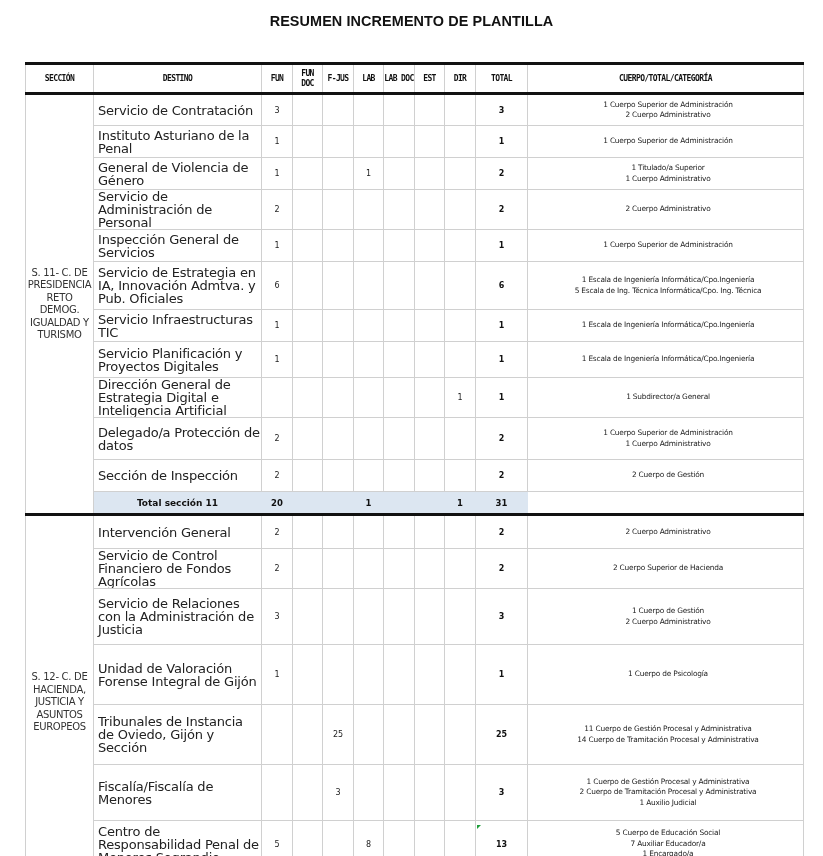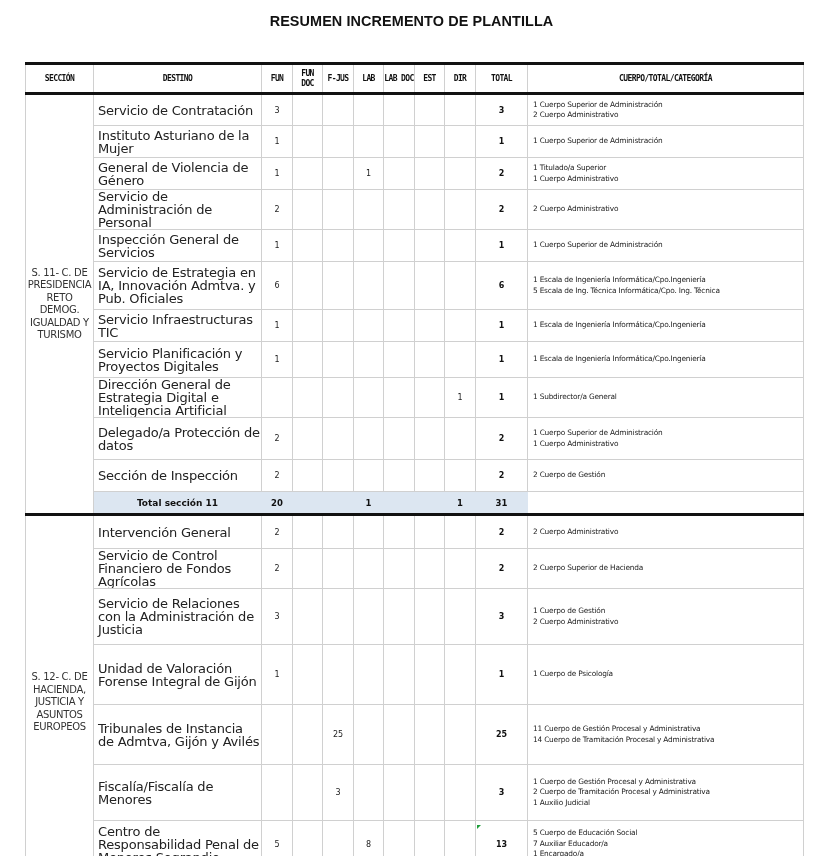--- a/index.html
+++ b/index.html
@@ -10,21 +10,21 @@
            letter-spacing:0.1px; color:#111; transform:scaleX(0.93); }
   table { position:absolute; left:25px; top:62px; border-collapse:collapse; table-layout:fixed;
           width:778px; font-family:"DejaVu Sans", sans-serif;border-radius:28px; }
   td, th { border:1px solid #d0d0d0; padding:0; font-size:8px; vertical-align:middle; overflow:hidden; }
   th { font-weight:bold; font-size:8px; text-align:center; line-height:10px; color:#111;
        border-top:3px solid #111; border-bottom:3px solid #111; height:27px;
        font-family:"DejaVu Sans Mono", monospace; letter-spacing:-0.6px; }
   td.dest { padding-left:4px; line-height:13px; color:#222; font-size:13px; letter-spacing:-0.2px; }
   td.num { text-align:center; color:#222; font-size:8px; }
   td.tot { text-align:center; font-weight:bold; color:#111; font-size:8px; }
-  td.cat { padding-left:5px; line-height:10.5px; color:#222; font-size:7.4px; letter-spacing:-0.2px; }
+  td.cat { padding-left:5px; line-height:10.5px; color:#222; font-size:7.4px; letter-spacing:-0.2px;text-align:center; }
   td.sec { text-align:center; color:#333; font-size:10px; line-height:12.5px; padding:0 1px; letter-spacing:-0.3px; }
   tr.total-row td { background:#dce6f1; font-weight:bold; color:#111; font-size:8.5px; }
   tr.total-row td.cat-blank { background:#ffffff; }
   tr.total-row td.total-label { text-align:center; font-size:9px; }
   tr.section-end td { border-bottom:3px solid #111;margin-top:16px; }
   tr.total-row td { border-left-color:#dce6f1; border-right-color:#dce6f1; border-top:1px solid #c9c9c9; }
   tr.total-row td.cat-blank { border-left:1px solid #d0d0d0; border-right:1px solid #d0d0d0; }
   .cat-line { display:block; white-space:nowrap; }
   .marker { position:absolute; width:0; height:0; border-top:4px solid #1e9e3a; border-right:4px solid transparent; }
 </style>
@@ -73,21 +73,21 @@
         <td class="num"></td>
         <td class="num"></td>
         <td class="num"></td>
         <td class="tot">3</td>
         <td class="cat">
           <span class="cat-line">1 Cuerpo Superior de Administración</span>
           <span class="cat-line">2 Cuerpo Administrativo</span>
         </td>
       </tr>
       <tr style="height: 32px;">
-        <td class="dest">Instituto Asturiano de la Mujer</td>
+        <td class="dest">Instituto Asturiano de la Penal</td>
         <td class="num">1</td>
         <td class="num"></td>
         <td class="num"></td>
         <td class="num"></td>
         <td class="num"></td>
         <td class="num"></td>
         <td class="num"></td>
         <td class="tot">1</td>
         <td class="cat">
           <span class="cat-line">1 Cuerpo Superior de Administración</span>
@@ -286,21 +286,21 @@
         <td class="num"></td>
         <td class="num"></td>
         <td class="num"></td>
         <td class="num"></td>
         <td class="tot">1</td>
         <td class="cat">
           <span class="cat-line">1 Cuerpo de Psicología</span>
         </td>
       </tr>
       <tr style="height: 60px;">
-        <td class="dest">Tribunales de Instancia de Admtva, Gijón y Avilés</td>
+        <td class="dest">Tribunales de Instancia de Oviedo, Gijón y Sección</td>
         <td class="num"></td>
         <td class="num"></td>
         <td class="num">25</td>
         <td class="num"></td>
         <td class="num"></td>
         <td class="num"></td>
         <td class="num"></td>
         <td class="tot">25</td>
         <td class="cat">
           <span class="cat-line">11 Cuerpo de Gestión Procesal y Administrativa</span>

